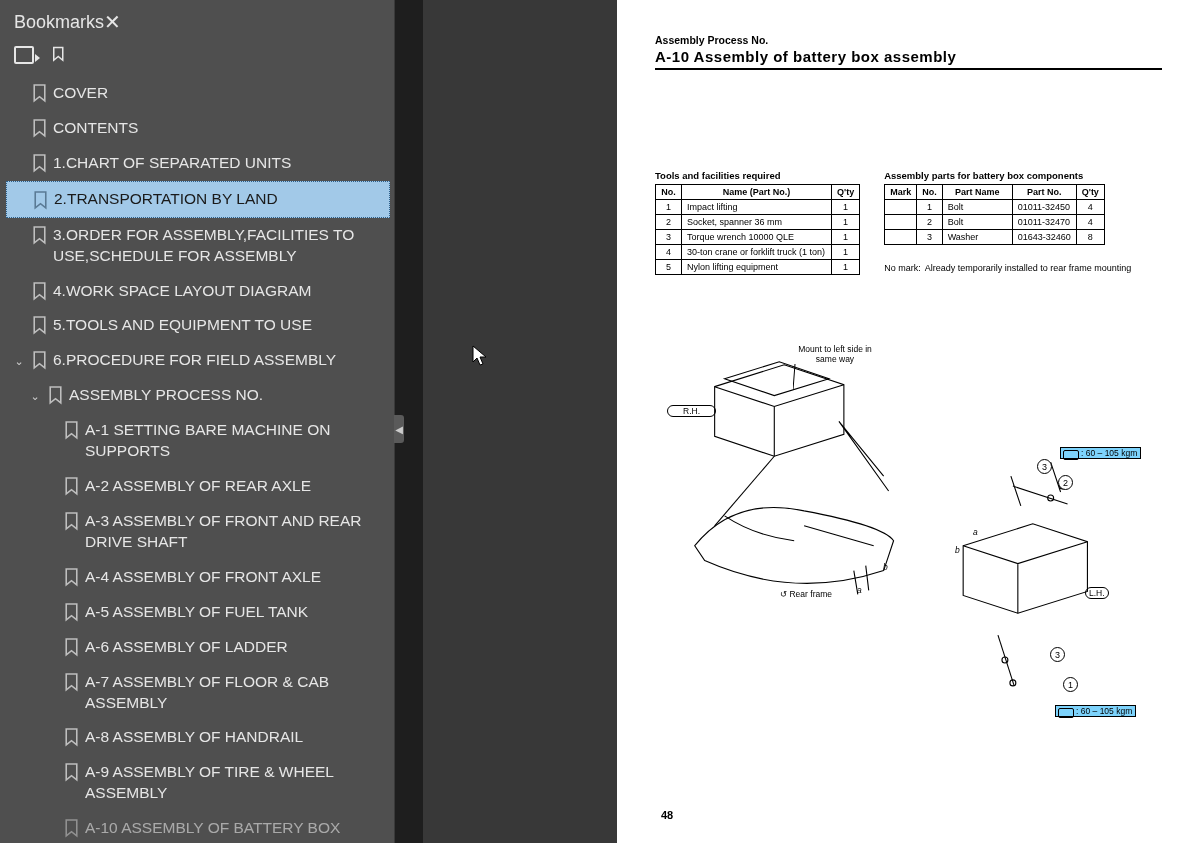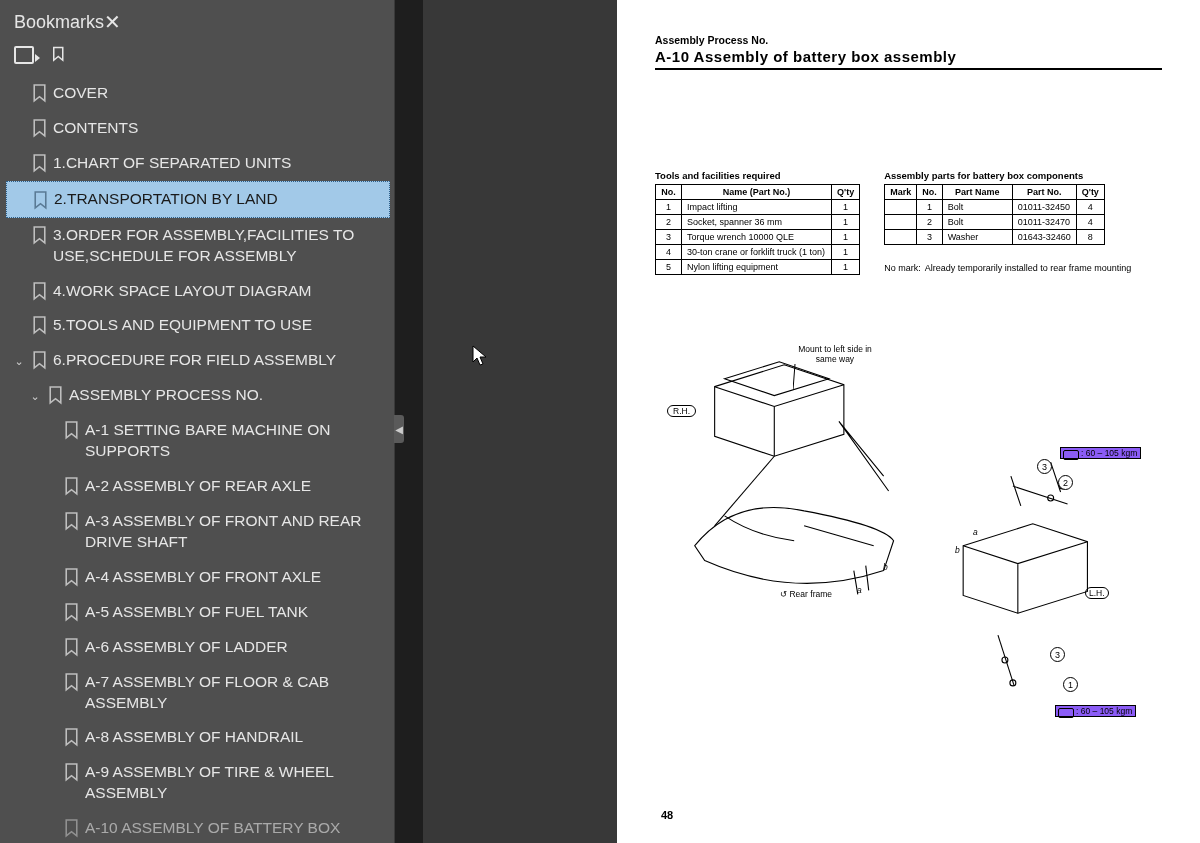--- a/index.html
+++ b/index.html
@@ -196,21 +196,21 @@
     margin-top: 52px;
   }
   .diag-svg {
     position: absolute; inset: 0;
   }
   .torque {
     position: absolute;
     font-size: 8.5px;
     border: 1px solid #000;
     padding: 0px 3px 0px 20px;
-    background: #8b5cf6;
+    background: #7dd3fc;
   }
   .torque::before {
     content: "";
     position: absolute;
     left: 2px; top: 2px;
     width: 14px; height: 8px;
     border: 1px solid #000;
     border-radius: 2px;
   }
   .lbl {
@@ -506,21 +506,21 @@
             <circle cx="360" cy="358" r="3"></circle>
           </g>
         </svg>
 
         <div class="lbl" style="left:140px; top:18px; width:80px; font-size:8.5px; line-height:1.15"><span>Mount to left side
 in same way</span></div>
         <svg style="position:absolute;left:138px;top:35px" width="50" height="30">
             <line x1="2" y1="2" x2="0" y2="28" stroke="#000"></line>
           </svg>
 
-        <div class="lbl" style="left:12px;top:78px;border:1px solid #000;border-radius:9px;padding:0 5px">R.H.</div>
+        <div class="lbl" style="left:12px;top:78px;border:1px solid #000;border-radius:9px;padding:0 15px">R.H.</div>
         <div class="lbl" style="left:430px;top:260px;border:1px solid #000;border-radius:9px;padding:0 3px">L.H.</div>
 
         <div class="lbl" style="left:125px;top:262px">↺ <span>Rear frame</span></div>
 
         <div class="lbl" style="left:202px;top:258px;font-style:italic">a</div>
         <div class="lbl" style="left:228px;top:235px;font-style:italic">b</div>
         <div class="lbl" style="left:300px;top:218px;font-style:italic">b</div>
         <div class="lbl" style="left:318px;top:200px;font-style:italic">a</div>
 
         <div class="circ" style="left:382px;top:132px">3</div>

